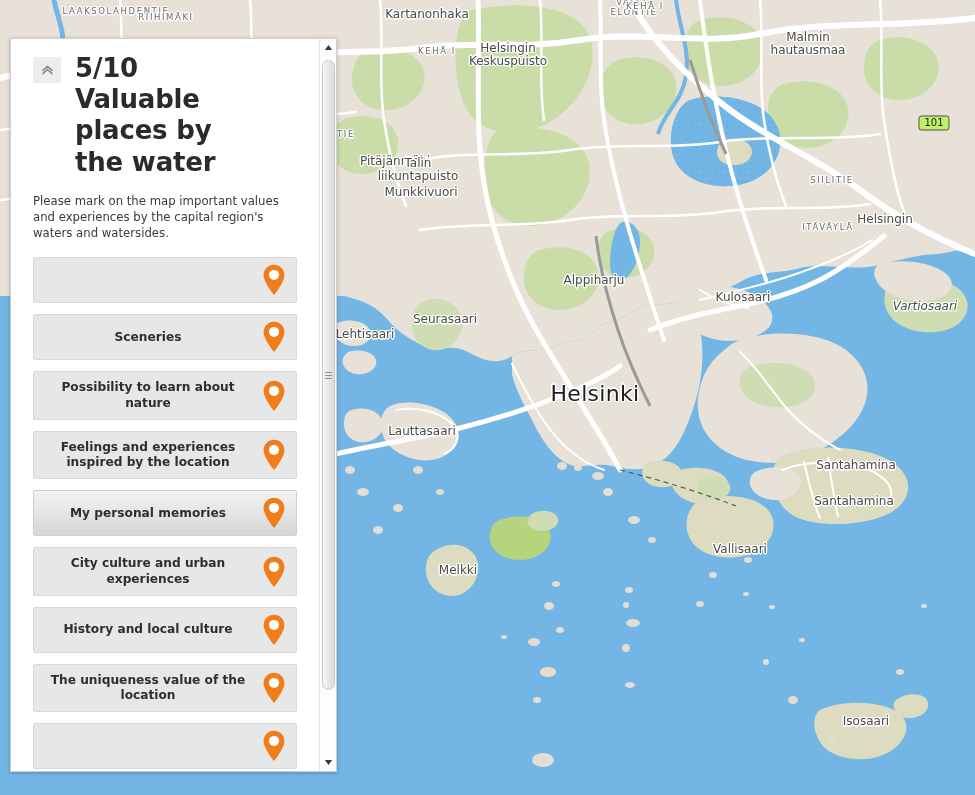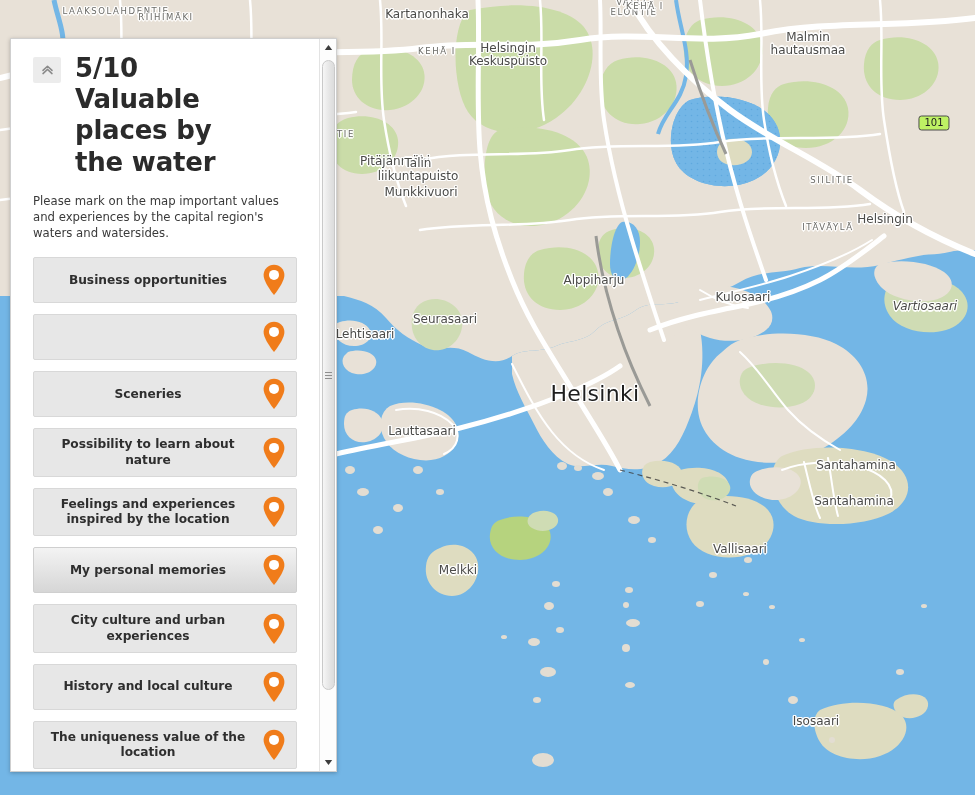--- a/index.html
+++ b/index.html
@@ -397,21 +397,21 @@
         <div class="maplabel ml-place" style="left: 422px; top: 432px;">Lauttasaari</div>
         <div class="maplabel ml-place" style="left: 743px; top: 298px;">Kulosaari</div>
         <div class="maplabel ml-place" style="left: 885px; top: 220px;">Helsingin</div>
         <div class="maplabel ml-place" style="left: 925px; top: 307px; font-style: italic;">Vartiosaari</div>
         <div class="maplabel ml-road" style="left: 828px; top: 228px;">ITÄVÄYLÄ</div>
         <div class="maplabel ml-road" style="left: 832px; top: 148px; margin-top: 33px;">SIILITIE</div>
         <div class="maplabel ml-place" style="left: 458px; top: 571px;">Melkki</div>
         <div class="maplabel ml-place" style="left: 740px; top: 550px;">Vallisaari</div>
         <div class="maplabel ml-place" style="left: 856px; top: 466px;">Santahamina</div>
         <div class="maplabel ml-place" style="left: 854px; top: 502px;">Santahamina</div>
-        <div class="maplabel ml-place" style="left: 816px; top: 722px;">Isosaari</div>
+        <div class="maplabel ml-place" style="left: 866px; top: 722px;">Isosaari</div>
         <div class="maplabel ml-road" style="left: 116px; top: 12px;">LAAKSOLAHDENTIE</div>
         <div class="maplabel ml-road" style="left: 166px; top: 18px;">RIIHIMÄKI</div>
         <div class="maplabel ml-road" style="left: 346px; top: 135px;">TIE</div>
       </div>
     <div id="map-shields">
         <div class="shield" style="left: 934px; top: 123px;">101</div>
       </div>
 
     <div class="maplabel ml-city" style="left:595px;top:394px;">Helsinki</div>
   </div>
@@ -425,29 +425,20 @@
             <path d="M2,6.4 L6.5,2.2 L11,6.4" fill="none" stroke="#8a8a8a" stroke-width="1.5" stroke-linecap="round" stroke-linejoin="round"></path>
             <path d="M2,9.6 L6.5,5.4 L11,9.6" fill="none" stroke="#8a8a8a" stroke-width="1.5" stroke-linecap="round" stroke-linejoin="round"></path>
           </svg>
         </button>
         <h1 class="panel-title">5/10 Valuable places by the water</h1>
       </div>
 
       <p class="panel-desc">Please mark on the map important values and experiences by the capital region's waters and watersides.</p>
 
       <div class="opt-list" id="opt-list">
-          <div class="opt">
-            <span class="opt-label">Business opportunities</span>
-            <span class="pin">
-              <svg width="24" height="33" viewBox="0 0 24 33">
-                <path d="M12,1.2 C6.2,1.2 1.6,5.8 1.6,11.6 C1.6,19.2 12,31.6 12,31.6 C12,31.6 22.4,19.2 22.4,11.6 C22.4,5.8 17.8,1.2 12,1.2 Z" fill="#F07C1A"></path>
-                <circle cx="12" cy="11.4" r="5" fill="#ffffff"></circle>
-              </svg>
-            </span>
-          </div>
           <div class="opt">
             <span class="pin">
               <svg width="24" height="33" viewBox="0 0 24 33">
                 <path d="M12,1.2 C6.2,1.2 1.6,5.8 1.6,11.6 C1.6,19.2 12,31.6 12,31.6 C12,31.6 22.4,19.2 22.4,11.6 C22.4,5.8 17.8,1.2 12,1.2 Z" fill="#F07C1A"></path>
                 <circle cx="12" cy="11.4" r="5" fill="#ffffff"></circle>
               </svg>
             </span>
           </div>
           <div class="opt">
             <span class="opt-label">Sceneries</span>

